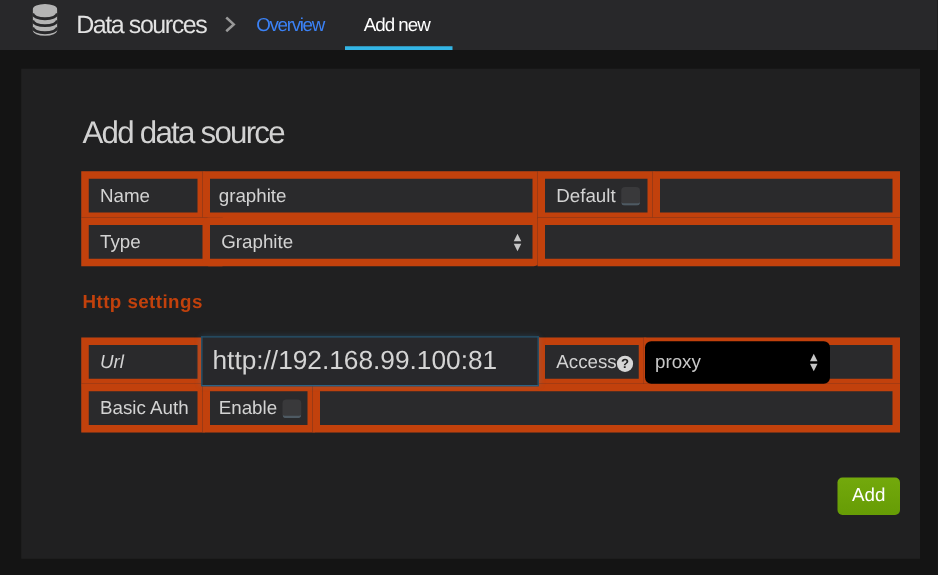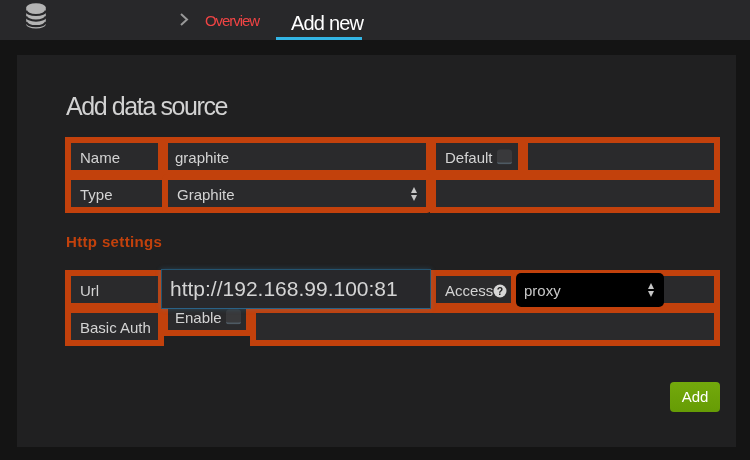--- a/index.html
+++ b/index.html
@@ -4,22 +4,22 @@
 <style>
   * { margin:0; padding:0; box-sizing:border-box; }
   html,body { width:750px; height:460px; overflow:hidden; background:#141414;
     font-family:"Liberation Sans", sans-serif; }
   .abs { position:absolute; }
   
   #topbar { position:absolute; left:0; top:0; width:750px; height:40px; background:#28282a; }
   #dbicon { position:absolute; left:26px; top:3px; }
   #crumb { position:absolute; left:61px; top:9px; font-size:20px; letter-spacing:-1.15px; color:#e2e2e2; }
   
-  #tab-ov { position:absolute; left:205px; top:12px; font-size:15px; letter-spacing:-1.05px; color:#ef4444; }
-  #tab-add { position:absolute; left:291px; top:12px; font-size:20px; letter-spacing:-0.8px; color:#ffffff; }
+  #tab-ov { position:absolute; left:205px; top:12px; font-size:15px; letter-spacing:-1.05px; color:#3b82f6; }
+  #tab-add { position:absolute; left:291px; top:12px; font-size:15px; letter-spacing:-0.8px; color:#ffffff; }
   #tabline { position:absolute; left:276px; top:37px; width:86px; height:3px; background:#33b5e5; }
   
   #panel { position:absolute; left:17px; top:55px; width:719px; height:392px; background:#202021; }
   #h2 { position:absolute; left:66px; top:92px; font-size:25px; letter-spacing:-1.4px; color:#d2d2d2; }
   
   .cell { position:absolute; background:#2a2a2c; border:6px solid #c2410c; color:#d3d3d3; font-size:15px; }
   .cell .lab { position:absolute; left:9px; top:50%; transform:translateY(-50%); white-space:nowrap; }
   .arrows { position:absolute; top:50%; transform:translateY(-50%); width:9px; }
   .arrows div { width:0; height:0; border-left:3px solid transparent; border-right:3px solid transparent; }
   .arrows .up { border-bottom:6px solid #c6c6c6; margin-bottom:2px; }
@@ -40,20 +40,21 @@
 </style>
 </head>
 <body>
 <div id="topbar">
   <svg id="dbicon" width="20" height="26" viewBox="0 0 20 26">
     <path d="M0.2 4.6 a9.8 4.4 0 0 1 19.6 0 V 21.2 a9.8 4.4 0 0 1 -19.6 0 Z" fill="#b4b4b4"></path>
     <path d="M0.2 7.6 a9.8 4.4 0 0 0 19.6 0" fill="none" stroke="#28282a" stroke-width="2.2"></path>
     <path d="M0.2 13.2 a9.8 4.4 0 0 0 19.6 0" fill="none" stroke="#28282a" stroke-width="2.2"></path>
     <path d="M0.2 18.8 a9.8 4.4 0 0 0 19.6 0" fill="none" stroke="#28282a" stroke-width="2.2"></path>
   </svg>
+  <div id="crumb">Data sources</div>
   <svg id="chev" style="position:absolute;left:179px;top:13px;" width="10" height="13" viewBox="0 0 10 13">
       <path d="M2 1 L8 6.5 L2 12" fill="none" stroke="#999" stroke-width="2"></path>
     </svg>
   <div id="tab-ov">Overview</div>
   <div id="tab-add">Add new</div>
   <div id="tabline"></div>
 </div>
 <div id="panel"></div>
 <div id="h2">Add data source</div>
 
@@ -75,32 +76,32 @@
     <span class="lab">Graphite</span>
   <div class="arrows" style="right:6px;">
       <div class="up"></div>
       <div class="dn"></div>
     </div>
   </div>
 <div class="cell" style="left:430px; top:174px; width:290px; height:39px;"></div>
 
 <div id="h3">Http settings</div>
 
-<div class="cell" style="left:65px; top:270px; width:99px; height:39px;">
+<div class="cell" style="left:65px; top:270px; width:99px; height:39px;font-style:italic;">
     <span class="lab">Url</span>
   </div>
 <div class="cell" style="left:162px; top:270px; width:270px; height:39px;"></div>
 <div class="cell" style="left:430px; top:270px; width:87px; height:39px;">
     <span class="lab">Access</span>
   </div>
 <div class="cell" style="left:515px; top:270px; width:205px; height:39px;"></div>
 <div class="cell" style="left:65px; top:307px; width:99px; height:39px;">
     <span class="lab">Basic Auth</span>
   </div>
-<div class="cell" style="left:162px; top:297px; width:90px; height:39px;">
+<div class="cell" style="left:162px; top:307px; width:90px; height:39px;">
     <span class="lab" style="left:7px;">Enable</span>
     <span class="cb" style="left:58px;"></span>
   </div>
 <div class="cell" style="left:250px; top:307px; width:470px; height:39px;"></div>
 
 <div id="urlinput">
     <span>http://192.168.99.100:81</span>
   </div>
 <svg class="abs" style="left:493px; top:284px; z-index:6;" width="14" height="14" viewBox="0 0 14 14">
   <circle cx="7" cy="7" r="6.5" fill="#d6d6d6"></circle>

